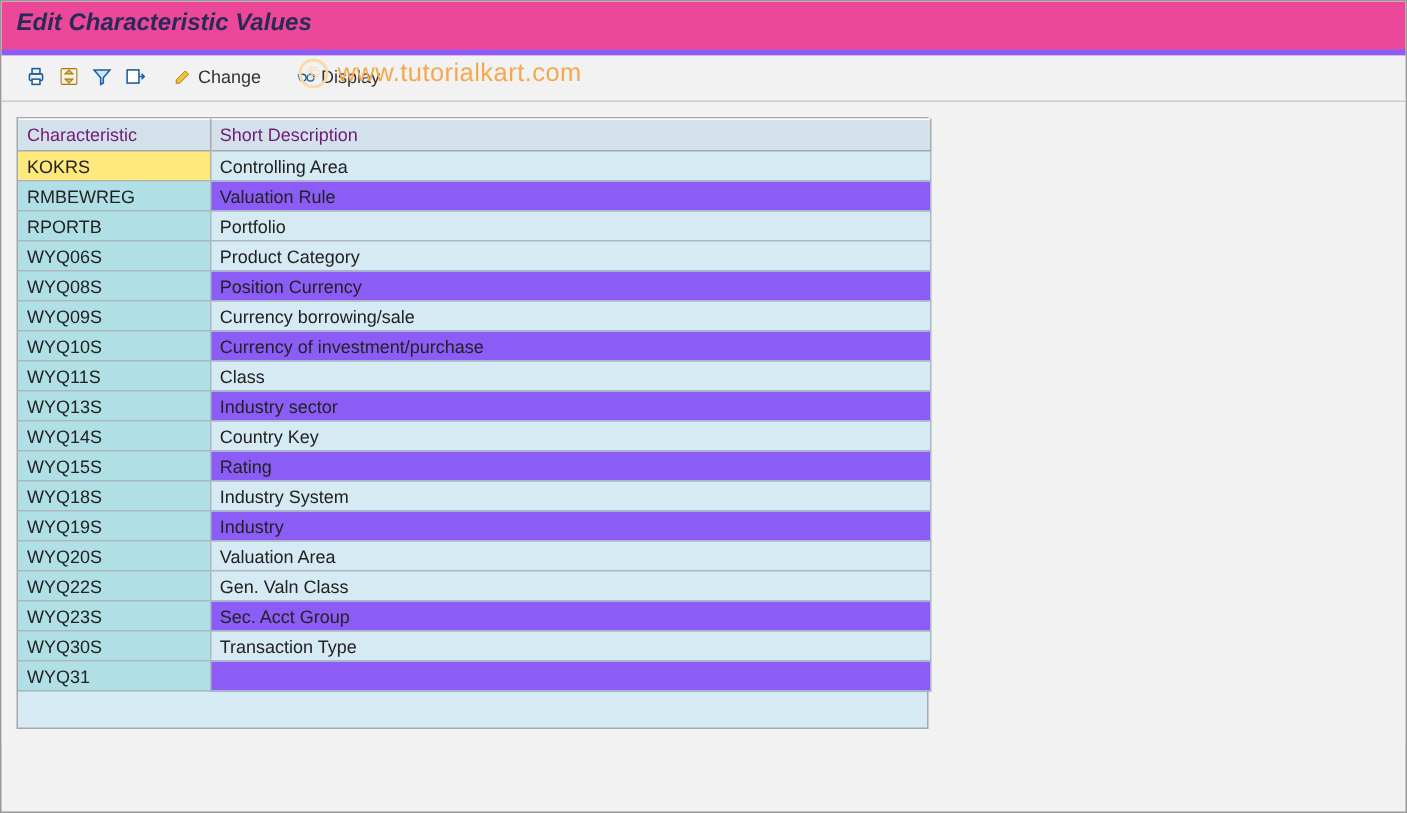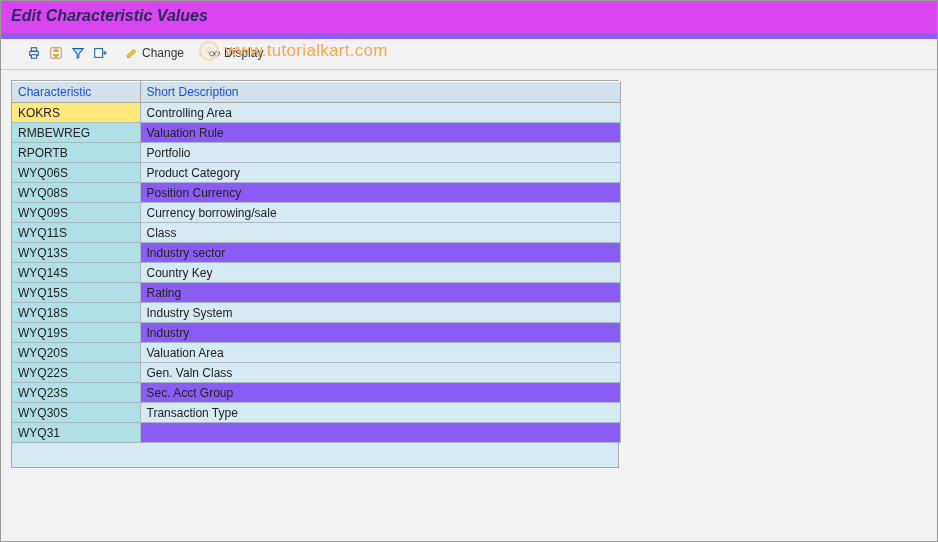--- a/index.html
+++ b/index.html
@@ -6,33 +6,33 @@
     body {
       font-family: Arial, sans-serif;
       font-size: 12px;
       background: #f2f2f2;
       width: 938px;
       height: 542px;
       overflow: hidden;
       border: 1px solid #999;
     }
     .title-bar {
-      background: #d946ef;
+      background: #ec4899;
       padding: 6px 10px 8px 10px;
-      border-bottom: 6px solid #8b5cf6;
+      border-bottom: 4px solid #8b5cf6;
     }
     .title-text {
       font-size: 16px;
       font-weight: bold;
       font-style: italic;
       color: #2a2a5a;
     }
     .toolbar {
       background: #f2f2f2;
-      padding: 4px 8px 6px 22px;
+      padding: 4px 8px 6px 12px;
       border-bottom: 1px solid #ccc;
       display: flex;
       align-items: center;
       gap: 0;
       position: relative;
     }
     .tb-btn {
       display: inline-flex;
       align-items: center;
       justify-content: center;
@@ -98,21 +98,21 @@
       table-layout: fixed;
     }
     table.grid th {
       background: #d2e1ea;
       font-weight: normal;
       text-align: left;
       padding: 3px 6px;
       border-right: 1px solid #a9a9a9;
       border-bottom: 1px solid #a9a9a9;
       border-top: 1px solid #fff;
-      color: #1d4ed8;
+      color: #701a75;
       font-size: 12px;
     }
     table.grid td {
       padding: 2px 6px;
       border-right: 1px solid #a9b8c0;
       border-bottom: 1px solid #a9b8c0;
       font-size: 12px;
       color: #222;
       height: 20px;
     }
@@ -210,20 +210,24 @@
             <td class="desc-cell">Product Category</td>
           </tr>
           <tr class="alt">
             <td class="key-cell">WYQ08S</td>
             <td class="desc-cell">Position Currency</td>
           </tr>
           <tr>
             <td class="key-cell">WYQ09S</td>
             <td class="desc-cell">Currency borrowing/sale</td>
           </tr>
+          <tr class="alt">
+            <td class="key-cell">WYQ10S</td>
+            <td class="desc-cell">Currency of investment/purchase</td>
+          </tr>
           <tr>
             <td class="key-cell">WYQ11S</td>
             <td class="desc-cell">Class</td>
           </tr>
           <tr class="alt">
             <td class="key-cell">WYQ13S</td>
             <td class="desc-cell">Industry sector</td>
           </tr>
           <tr>
             <td class="key-cell">WYQ14S</td>

